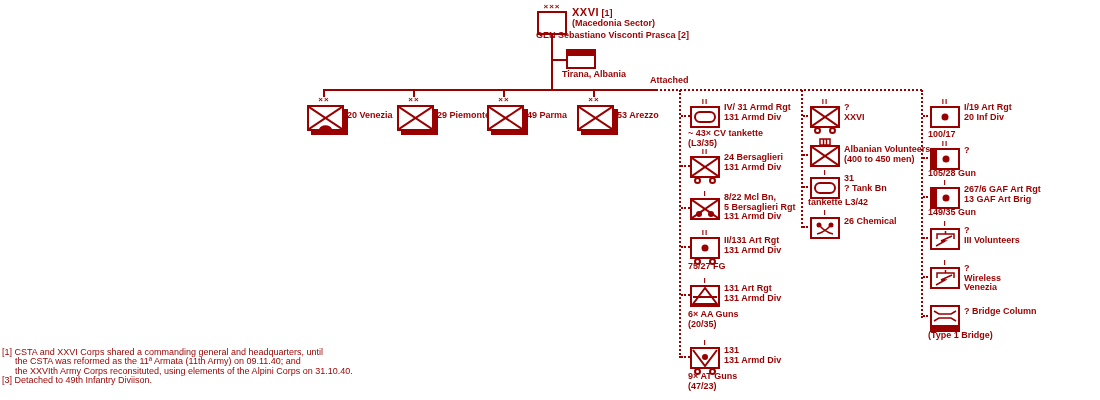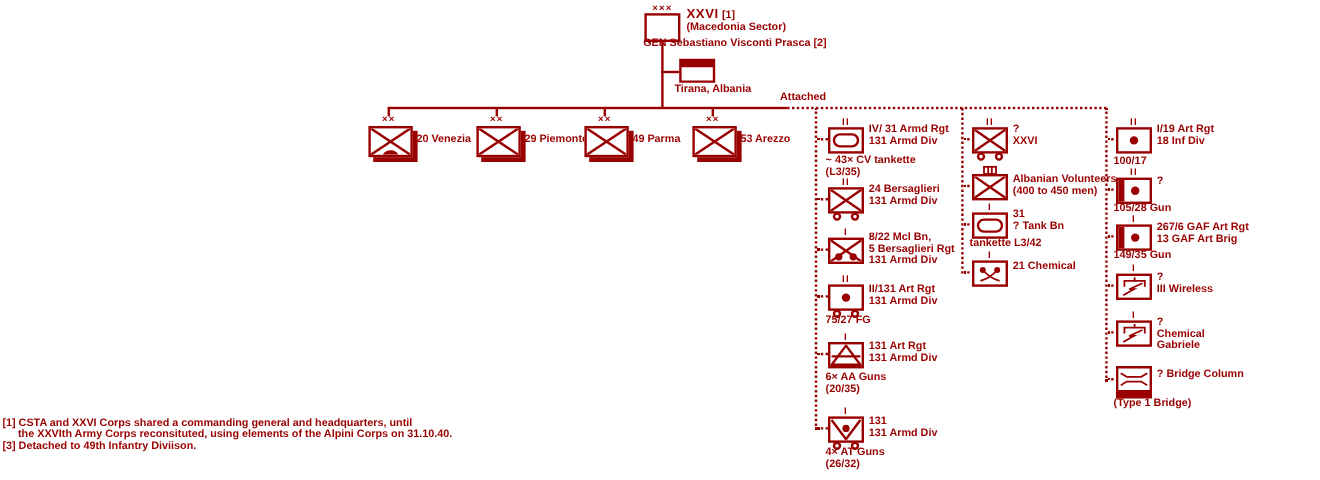--- a/index.html
+++ b/index.html
@@ -26,21 +26,21 @@
         text-align:center; white-space:nowrap; color:var(--r); }
   .t1 { font-size:11px; letter-spacing:0.5px; }
   
   .wh { position:absolute; width:7px; height:7px; box-sizing:border-box; border:2px solid var(--r);
         border-radius:50%; background:#fff; bottom:-8px; }
   .wh.l { left:2px; } .wh.r { right:2px; }
   .md { position:absolute; width:6px; height:6px; border-radius:50%; background:var(--r); bottom:1px; }
   .md.l { left:4px; } .md.r { right:4px; }
   .batl { position:absolute; }
   
-  .fn { position:absolute; left:2px; top:348px; font-size:9px; font-weight:bold;
+  .fn { position:absolute; left:2px; top:348px; font-size:9px; font-weight:normal;
         line-height:9.4px; white-space:nowrap; color:var(--r); }
   .fn .ind { padding-left:13px; }
 </style>
 </head>
 <body>
 
 <div class="stage">
 
   <div class="sz" style="left:537px;top:2px;width:30px">×××</div>
   <div class="bx" style="left:537px;top:11px;width:30px;height:24px"></div>
@@ -192,22 +192,22 @@
       <circle cx="13" cy="8" r="3" fill="currentColor"></circle>
     </svg>
     <div class="wh l"></div>
     <div class="wh r"></div>
   </div>
   <div class="lb" style="left:724px;top:346px">
     <div>131</div>
     <div>131 Armd Div</div>
   </div>
   <div class="lb" style="left:688px;top:372px">
-    <div>4× AT Guns</div>
-    <div>(26/32)</div>
+    <div>9× AT Guns</div>
+    <div>(47/23)</div>
   </div>
 
   <div class="dlh" style="left:803px;top:115px;width:9px"></div>
   <div class="sz" style="left:810px;top:97px;width:30px">II</div>
   <div class="bx" style="left:810px;top:106px">
     <svg width="26" height="18" viewBox="0 0 26 18">
       <line x1="0" y1="0" x2="26" y2="18" stroke="currentColor" stroke-width="2"></line>
       <line x1="26" y1="0" x2="0" y2="18" stroke="currentColor" stroke-width="2"></line>
     </svg>
     <div class="wh l"></div>
@@ -251,32 +251,32 @@
   <div class="dlh" style="left:803px;top:226px;width:9px"></div>
   <div class="sz" style="left:810px;top:208px;width:30px">I</div>
   <div class="bx" style="left:810px;top:217px">
     <svg width="26" height="18" viewBox="0 0 26 18">
       <circle cx="7" cy="6" r="2.5" fill="currentColor"></circle>
       <circle cx="19" cy="6" r="2.5" fill="currentColor"></circle>
       <path d="M7,6 Q13,13 21,15" fill="none" stroke="currentColor" stroke-width="1.5"></path>
       <path d="M19,6 Q13,13 5,15" fill="none" stroke="currentColor" stroke-width="1.5"></path>
     </svg>
   </div>
-  <div class="lb" style="left:844px;top:217px">21 Chemical</div>
+  <div class="lb" style="left:844px;top:217px">26 Chemical</div>
 
   <div class="dlh" style="left:923px;top:115px;width:9px"></div>
   <div class="sz" style="left:930px;top:97px;width:30px">II</div>
   <div class="bx" style="left:930px;top:106px">
     <svg width="26" height="18" viewBox="0 0 26 18">
       <circle cx="13" cy="9" r="3.5" fill="currentColor"></circle>
     </svg>
   </div>
   <div class="lb" style="left:964px;top:103px">
     <div>I/19 Art Rgt</div>
-    <div>18 Inf Div</div>
+    <div>20 Inf Div</div>
   </div>
   <div class="lb" style="left:928px;top:130px">100/17</div>
 
   <div class="dlh" style="left:923px;top:157px;width:9px"></div>
   <div class="sz" style="left:930px;top:139px;width:30px">II</div>
   <div class="bx" style="left:930px;top:148px">
     <div class="leftbar"></div>
     <svg width="26" height="18" viewBox="0 0 26 18">
       <circle cx="14" cy="9" r="3.5" fill="currentColor"></circle>
     </svg>
@@ -302,47 +302,48 @@
   <div class="sz" style="left:930px;top:219px;width:30px">I</div>
   <div class="bx" style="left:930px;top:228px">
     <svg width="26" height="18" viewBox="0 0 26 18">
       <path d="M5,9 L5,4 L22,4 L22,9" fill="none" stroke="currentColor" stroke-width="1.5"></path>
       <line x1="13.5" y1="4" x2="13.5" y2="1" stroke="currentColor" stroke-width="1.5"></line>
       <path d="M20,6 L9,11 L13,11 L4,16" fill="none" stroke="currentColor" stroke-width="1.5"></path>
     </svg>
   </div>
   <div class="lb" style="left:964px;top:226px">
     <div>?</div>
-    <div>III Wireless</div>
+    <div>III Volunteers</div>
   </div>
 
   <div class="dlh" style="left:923px;top:276px;width:9px"></div>
   <div class="sz" style="left:930px;top:258px;width:30px">I</div>
   <div class="bx" style="left:930px;top:267px">
     <svg width="26" height="18" viewBox="0 0 26 18">
       <path d="M5,9 L5,4 L22,4 L22,9" fill="none" stroke="currentColor" stroke-width="1.5"></path>
       <line x1="13.5" y1="4" x2="13.5" y2="1" stroke="currentColor" stroke-width="1.5"></line>
       <path d="M20,6 L9,11 L13,11 L4,16" fill="none" stroke="currentColor" stroke-width="1.5"></path>
     </svg>
   </div>
   <div class="lb" style="left:964px;top:264px">
     <div>?</div>
-    <div>Chemical</div>
-    <div>Gabriele</div>
+    <div>Wireless</div>
+    <div>Venezia</div>
   </div>
 
   <div class="dlh" style="left:923px;top:315px;width:9px"></div>
   <div class="bx brbar" style="left:930px;top:305px">
     <svg width="26" height="18" viewBox="0 0 26 18">
       <path d="M2,4 L7,7 L19,7 L24,4" fill="none" stroke="currentColor" stroke-width="1.5"></path>
       <path d="M2,14 L7,11 L19,11 L24,14" fill="none" stroke="currentColor" stroke-width="1.5"></path>
     </svg>
   </div>
   <div class="lb" style="left:964px;top:307px">? Bridge Column</div>
   <div class="lb" style="left:928px;top:331px">(Type 1 Bridge)</div>
 
   <div class="fn">
     <div>[1] CSTA and XXVI Corps shared a commanding general and headquarters, until</div>
+    <div class="ind">the CSTA was reformed as the 11ª Armata (11th Army) on 09.11.40; and</div>
     <div class="ind">the XXVIth Army Corps reconsituted, using elements of the Alpini Corps on 31.10.40.</div>
     <div>[3] Detached to 49th Infantry Diviison.</div>
   </div>
 
 </div>
 
 </body></html>

